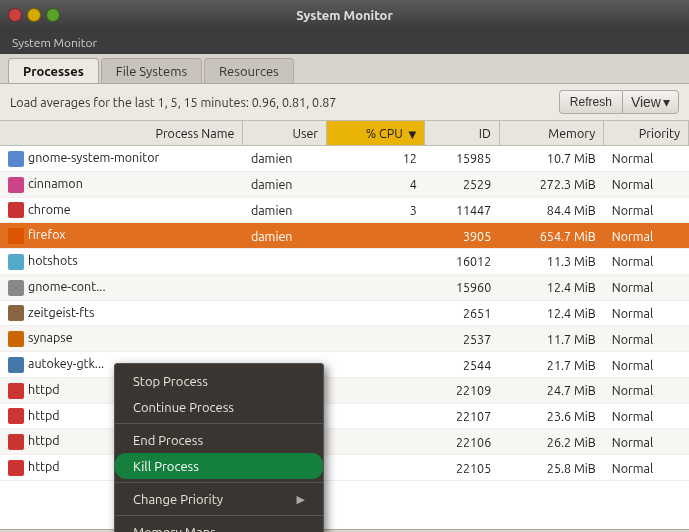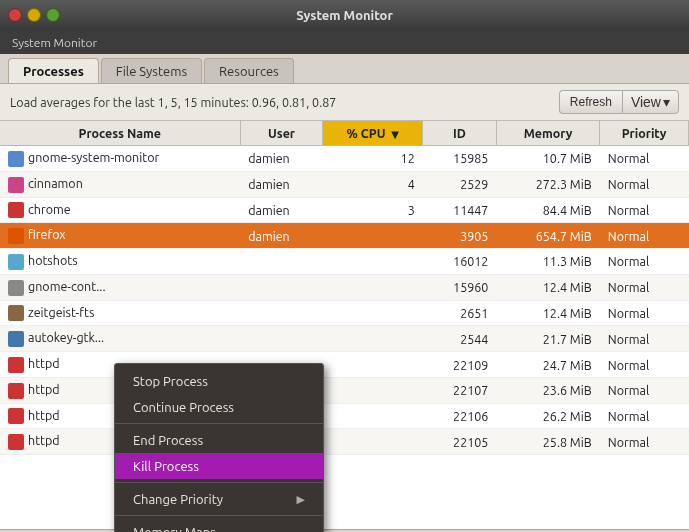--- a/index.html
+++ b/index.html
@@ -136,23 +136,23 @@
     table {
       width: 100%;
       border-collapse: collapse;
     }
     thead tr {
       background: #e8e4de;
       border-bottom: 1px solid #c0bbb2;
     }
     thead th {
       padding: 5px 8px;
-      text-align: center;
+      text-align: right;
       font-size: 12.5px;
-      font-weight: bold;
+      font-weight: normal;
       color: #222;
       border-right: 1px solid #c0bbb2;
     }
     thead th.sorted {
       background: #eab308;
     }
     thead th .sort-arrow {
       margin-left: 3px;
       font-size: 10px;
     }
@@ -211,22 +211,23 @@
     .ctx-item {
       padding: 6px 18px;
       color: #e8e4de;
       font-size: 13px;
       cursor: pointer;
       display: flex;
       align-items: center;
       justify-content: space-between;
     }
     .ctx-item:hover, .ctx-item.highlight {
-      background: #a21caf;
+      background: #15803d;
       color: #fff;
+      border-radius: 11px;
     }
     .ctx-separator {
       height: 1px;
       background: #555;
       margin: 3px 0;
     }
     .ctx-arrow {
       font-size: 11px;
       color: #aaa;
     }
@@ -335,20 +336,28 @@
           </tr>
           <tr>
             <td><span class="proc-icon" style="background: rgb(136, 102, 68); display: inline-block;"></span><span>zeitgeist-fts</span></td>
             <td></td>
             <td class="num"></td>
             <td class="num">2651</td>
             <td class="num">12.4 MiB</td>
             <td>Normal</td>
           </tr>
           <tr>
+            <td><span class="proc-icon" style="background: rgb(204, 102, 0); display: inline-block;"></span><span>synapse</span></td>
+            <td></td>
+            <td class="num"></td>
+            <td class="num">2537</td>
+            <td class="num">11.7 MiB</td>
+            <td>Normal</td>
+          </tr>
+          <tr>
             <td><span class="proc-icon" style="background: rgb(68, 119, 170); display: inline-block;"></span><span>autokey-gtk...</span></td>
             <td></td>
             <td class="num"></td>
             <td class="num">2544</td>
             <td class="num">21.7 MiB</td>
             <td>Normal</td>
           </tr>
           <tr>
             <td><span class="proc-icon" style="background: rgb(204, 51, 51); display: inline-block;"></span><span>httpd</span></td>
             <td></td>

